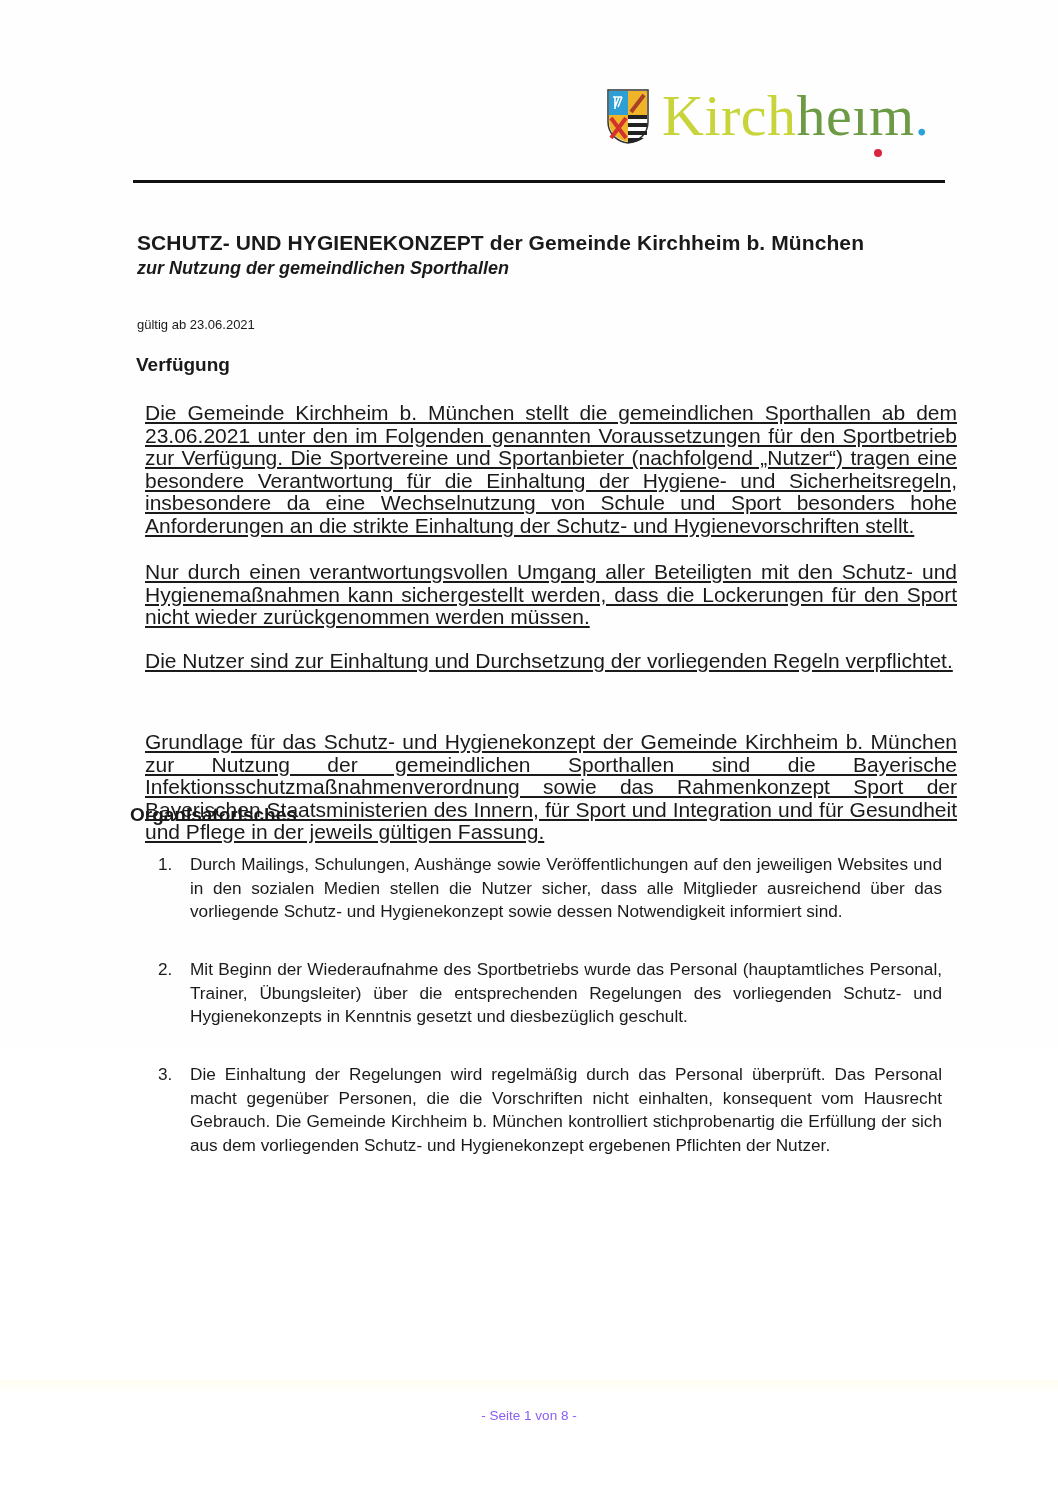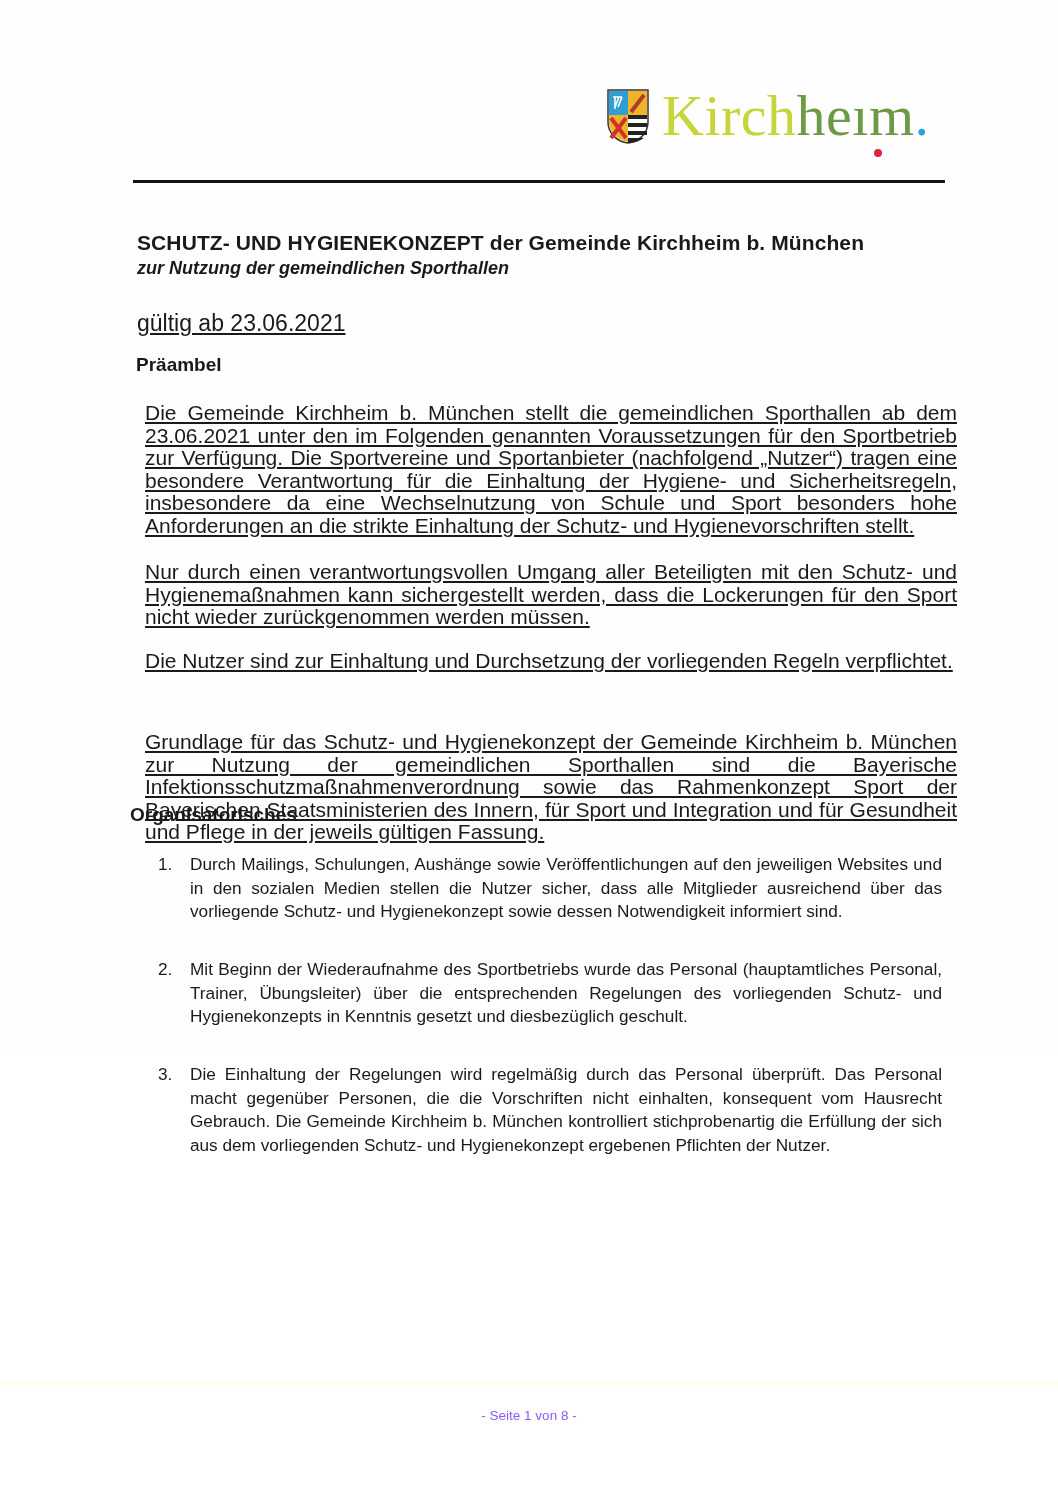--- a/index.html
+++ b/index.html
@@ -13,21 +13,21 @@
   .wordmark { font-family: "Liberation Serif", serif; font-size: 58px; line-height: 60px; letter-spacing: 0.5px; position: relative; }
   .wm-a { color: #c7d43a; }
   .wm-b { color: #6d9a45; }
   .wm-dot { color: #2aa3d8; }
   .red-dot { position: absolute; width: 8px; height: 8px; border-radius: 50%; background: #d7263d; left: 874px; top: 149px; }
 
   .rule { position: absolute; left: 133px; top: 180px; width: 812px; height: 3px; background: #111; }
 
   .title1 { position: absolute; left: 137px; top: 231px; font-size: 21px; font-weight: bold; letter-spacing: 0.1px; }
   .title2 { position: absolute; left: 137px; top: 258px; font-size: 18px; font-weight: bold; font-style: italic; }
-  .valid { position: absolute; left: 137px; top: 310px; font-size: 23px; text-decoration: underline; }
+  .valid { position: absolute; left: 137px; top: 317px; font-size: 13px; }
 
   .h2 { position: absolute; font-size: 19px; font-weight: bold; }
   .h2.pre { left: 136px; top: 354px; }
   .h2.org { left: 130px; top: 804px; }
 
   .para { position: absolute; left: 145px; width: 812px; font-size: 21px; line-height: 22.5px; text-align: justify; text-decoration: underline; }
   .p1 { top: 402px; }
   .p2 { top: 561px; }
   .p3 { top: 650px; }
   .p4 { top: 694px; margin-top: 37px; }
@@ -66,21 +66,21 @@
     </div>
   </div>
   <div class="red-dot"></div>
 
   <div class="rule"></div>
 
   <div class="title1">SCHUTZ- UND HYGIENEKONZEPT der Gemeinde Kirchheim b. München</div>
   <div class="title2">zur Nutzung der gemeindlichen Sporthallen</div>
   <div class="valid">gültig ab 23.06.2021</div>
 
-  <div class="h2 pre">Präambel</div>
+  <div class="h2 pre">Verfügung</div>
   <div class="para p1">Die Gemeinde Kirchheim b. München stellt die gemeindlichen Sporthallen ab dem 23.06.2021 unter den im Folgenden genannten Voraussetzungen für den Sportbetrieb zur Verfügung. Die Sportvereine und Sportanbieter (nachfolgend „Nutzer“) tragen eine besondere Verantwortung für die Einhaltung der Hygiene- und Sicherheitsregeln, insbesondere da eine Wechselnutzung von Schule und Sport besonders hohe Anforderungen an die strikte Einhaltung der Schutz- und Hygienevorschriften stellt.</div>
   <div class="para p3">Die Nutzer sind zur Einhaltung und Durchsetzung der vorliegenden Regeln verpflichtet.</div>
   <div class="para p2">Nur durch einen verantwortungsvollen Umgang aller Beteiligten mit den Schutz- und Hygiene­maßnahmen kann sichergestellt werden, dass die Lockerungen für den Sport nicht wieder zu­rückgenommen werden müssen.</div>
   <div class="para p4">Grundlage für das Schutz- und Hygienekonzept der Gemeinde Kirchheim b. München zur Nutzung der gemeindlichen Sporthallen sind die Bayerische Infektionsschutzmaßnah­menverordnung sowie das Rahmenkonzept Sport der Bayerischen Staatsministerien des In­nern, für Sport und Integration und für Gesundheit und Pflege in der jeweils gültigen Fassung.</div>
 
   <div class="h2 org">Organisatorisches</div>
 
   <ul class="list li1">
     <li>
       <span class="num">1.</span>

